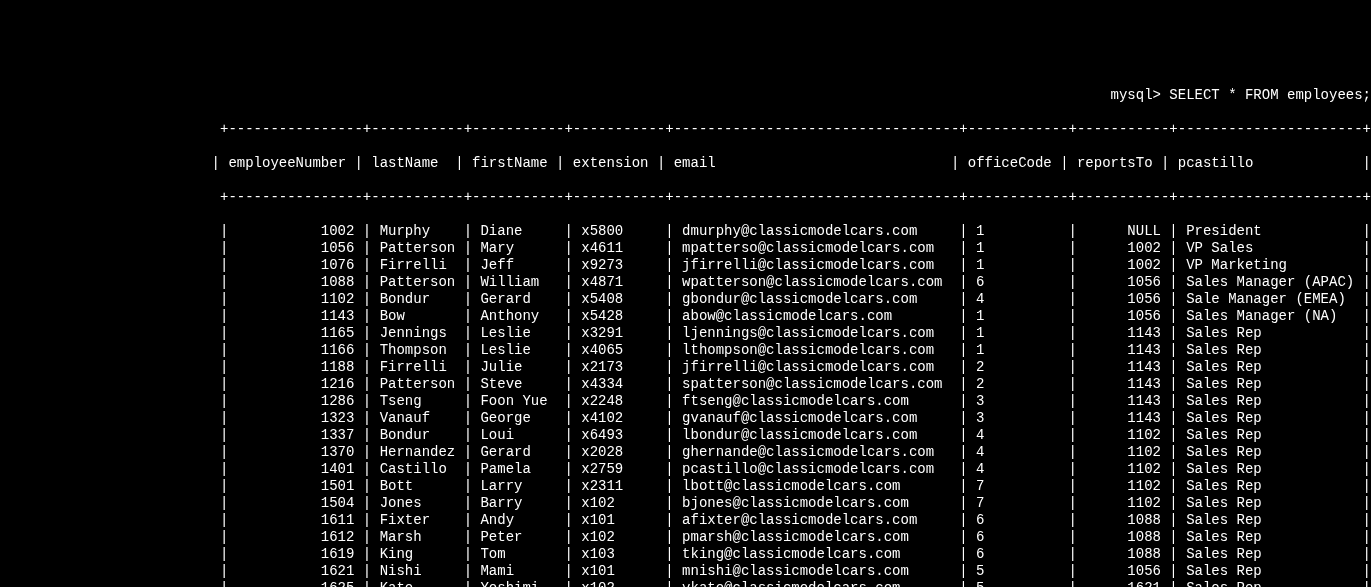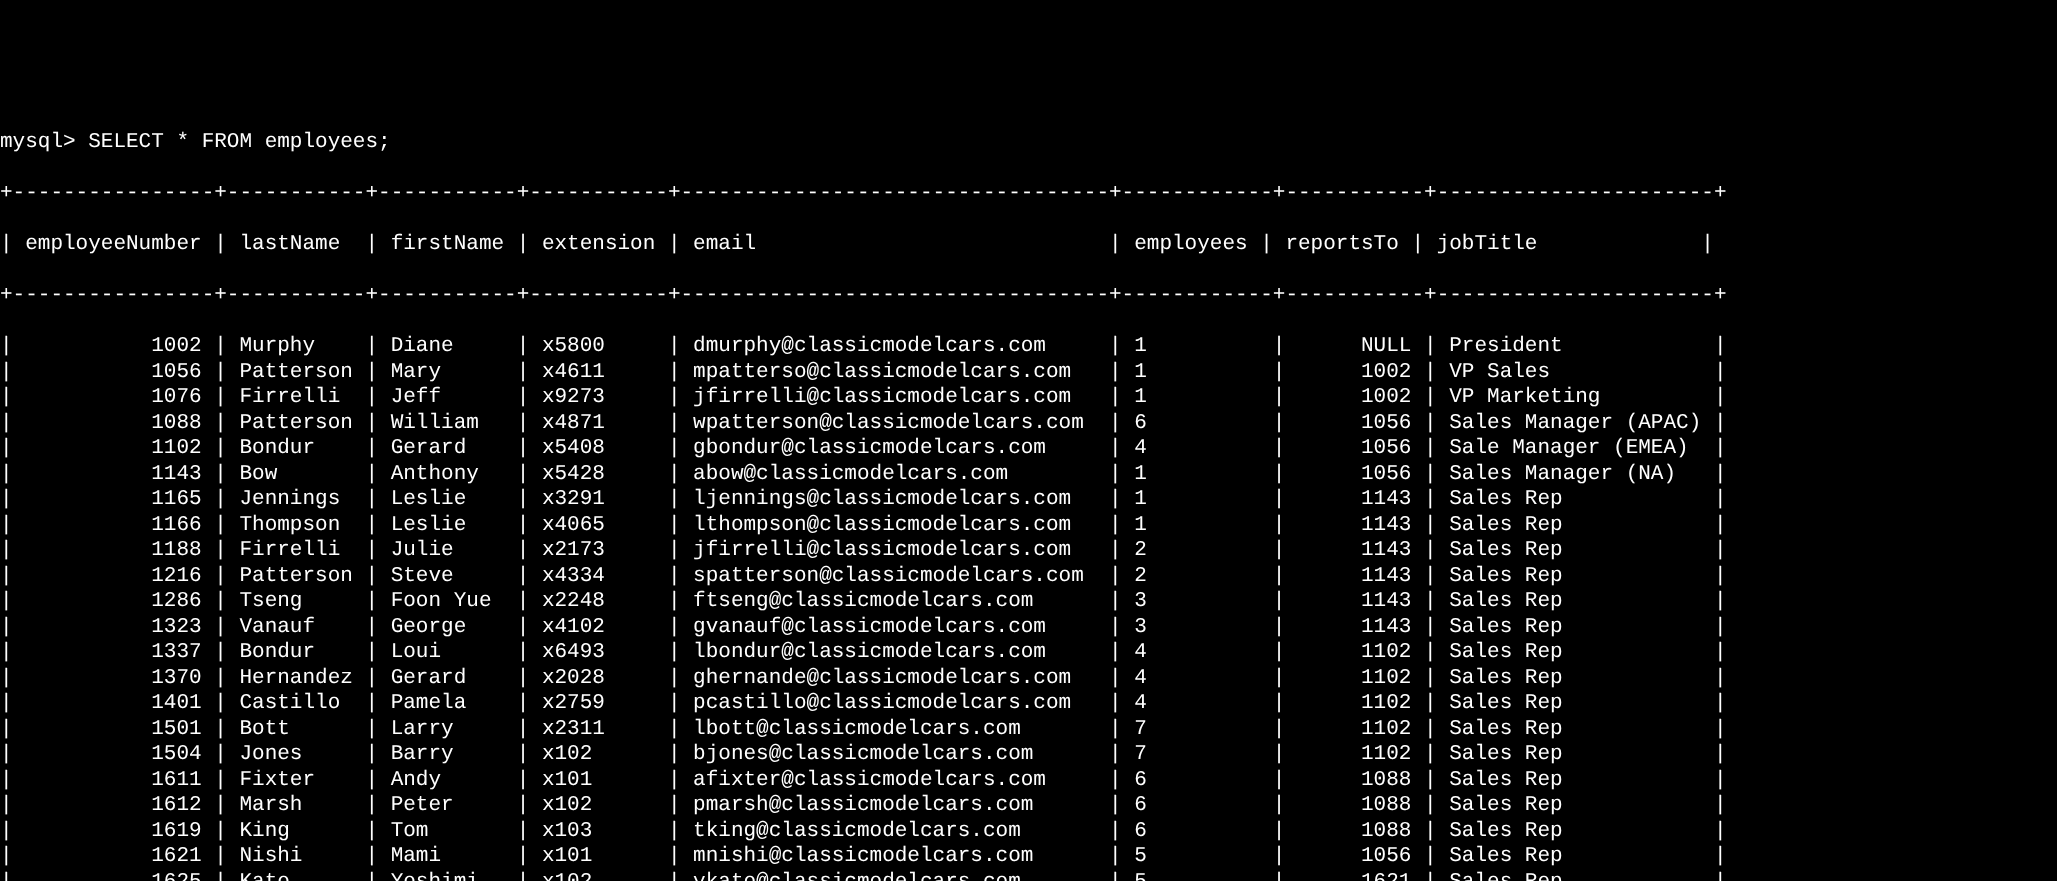--- a/index.html
+++ b/index.html
@@ -11,31 +11,32 @@
     font-size: 14px;
     line-height: 17px;
     white-space: pre;
     overflow-x: auto;
   }
   .terminal {
     padding: 2px 0 0 0;
   }
   .line {
     white-space: pre;
+    text-align: right;
   }
 </style>
 </head>
 <body>
 
 
 
 <div class="terminal">
 <div class="line">mysql&gt; SELECT * FROM employees;</div>
 <div class="line" id="border-top">+----------------+-----------+-----------+-----------+----------------------------------+------------+-----------+----------------------+</div>
-<div class="line" id="header-row">| employeeNumber | lastName  | firstName | extension | email                            | employees | reportsTo | jobTitle             |</div>
+<div class="line" id="header-row">| employeeNumber | lastName  | firstName | extension | email                            | officeCode | reportsTo | pcastillo             |</div>
 <div class="line" id="border-mid">+----------------+-----------+-----------+-----------+----------------------------------+------------+-----------+----------------------+</div>
 <div id="rows-container"><div class="line">|           1002 | Murphy    | Diane     | x5800     | dmurphy@classicmodelcars.com     | 1          |      NULL | President            |</div><div class="line">|           1056 | Patterson | Mary      | x4611     | mpatterso@classicmodelcars.com   | 1          |      1002 | VP Sales             |</div><div class="line">|           1076 | Firrelli  | Jeff      | x9273     | jfirrelli@classicmodelcars.com   | 1          |      1002 | VP Marketing         |</div><div class="line">|           1088 | Patterson | William   | x4871     | wpatterson@classicmodelcars.com  | 6          |      1056 | Sales Manager (APAC) |</div><div class="line">|           1102 | Bondur    | Gerard    | x5408     | gbondur@classicmodelcars.com     | 4          |      1056 | Sale Manager (EMEA)  |</div><div class="line">|           1143 | Bow       | Anthony   | x5428     | abow@classicmodelcars.com        | 1          |      1056 | Sales Manager (NA)   |</div><div class="line">|           1165 | Jennings  | Leslie    | x3291     | ljennings@classicmodelcars.com   | 1          |      1143 | Sales Rep            |</div><div class="line">|           1166 | Thompson  | Leslie    | x4065     | lthompson@classicmodelcars.com   | 1          |      1143 | Sales Rep            |</div><div class="line">|           1188 | Firrelli  | Julie     | x2173     | jfirrelli@classicmodelcars.com   | 2          |      1143 | Sales Rep            |</div><div class="line">|           1216 | Patterson | Steve     | x4334     | spatterson@classicmodelcars.com  | 2          |      1143 | Sales Rep            |</div><div class="line">|           1286 | Tseng     | Foon Yue  | x2248     | ftseng@classicmodelcars.com      | 3          |      1143 | Sales Rep            |</div><div class="line">|           1323 | Vanauf    | George    | x4102     | gvanauf@classicmodelcars.com     | 3          |      1143 | Sales Rep            |</div><div class="line">|           1337 | Bondur    | Loui      | x6493     | lbondur@classicmodelcars.com     | 4          |      1102 | Sales Rep            |</div><div class="line">|           1370 | Hernandez | Gerard    | x2028     | ghernande@classicmodelcars.com   | 4          |      1102 | Sales Rep            |</div><div class="line">|           1401 | Castillo  | Pamela    | x2759     | pcastillo@classicmodelcars.com   | 4          |      1102 | Sales Rep            |</div><div class="line">|           1501 | Bott      | Larry     | x2311     | lbott@classicmodelcars.com       | 7          |      1102 | Sales Rep            |</div><div class="line">|           1504 | Jones     | Barry     | x102      | bjones@classicmodelcars.com      | 7          |      1102 | Sales Rep            |</div><div class="line">|           1611 | Fixter    | Andy      | x101      | afixter@classicmodelcars.com     | 6          |      1088 | Sales Rep            |</div><div class="line">|           1612 | Marsh     | Peter     | x102      | pmarsh@classicmodelcars.com      | 6          |      1088 | Sales Rep            |</div><div class="line">|           1619 | King      | Tom       | x103      | tking@classicmodelcars.com       | 6          |      1088 | Sales Rep            |</div><div class="line">|           1621 | Nishi     | Mami      | x101      | mnishi@classicmodelcars.com      | 5          |      1056 | Sales Rep            |</div><div class="line">|           1625 | Kato      | Yoshimi   | x102      | ykato@classicmodelcars.com       | 5          |      1621 | Sales Rep            |</div></div>
 
 
 </div>
 
 
 
 
 </body></html>

